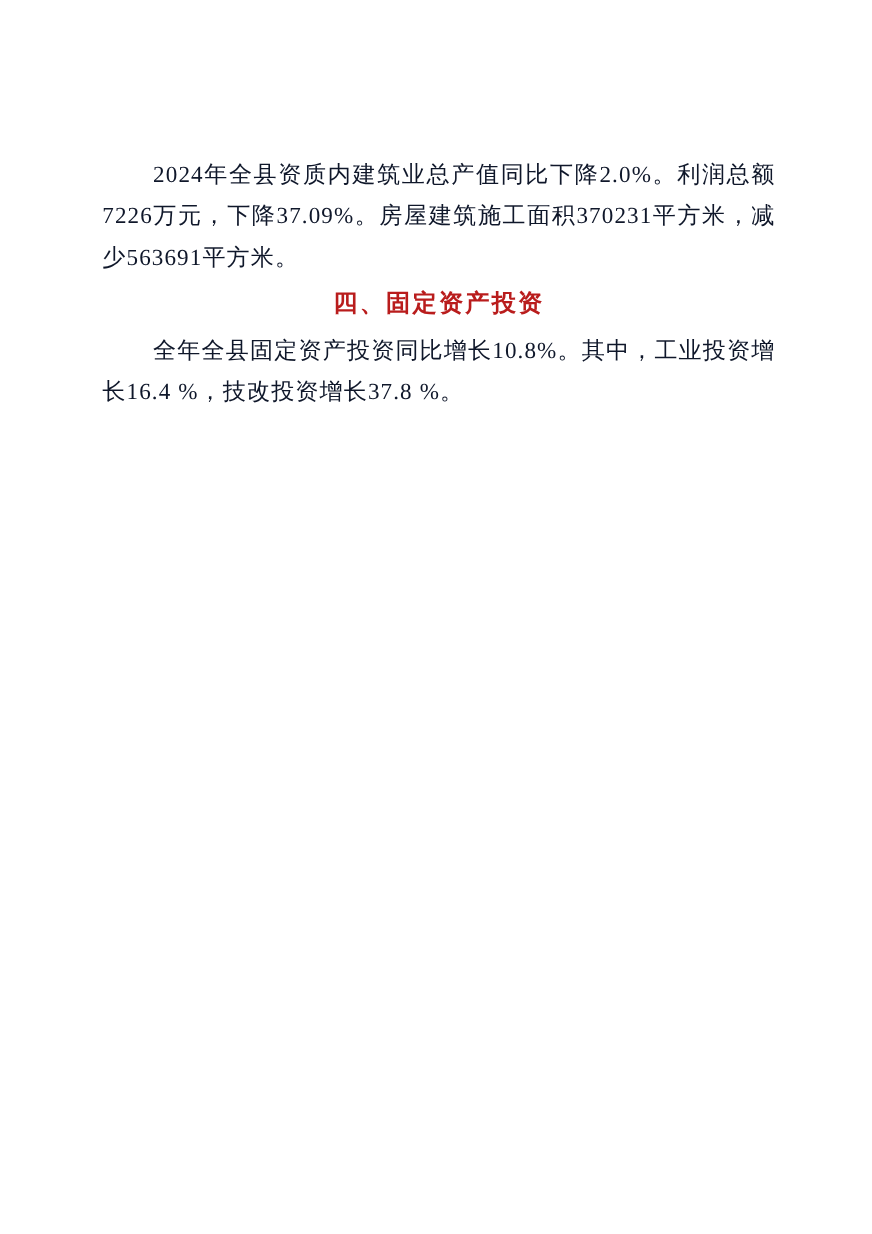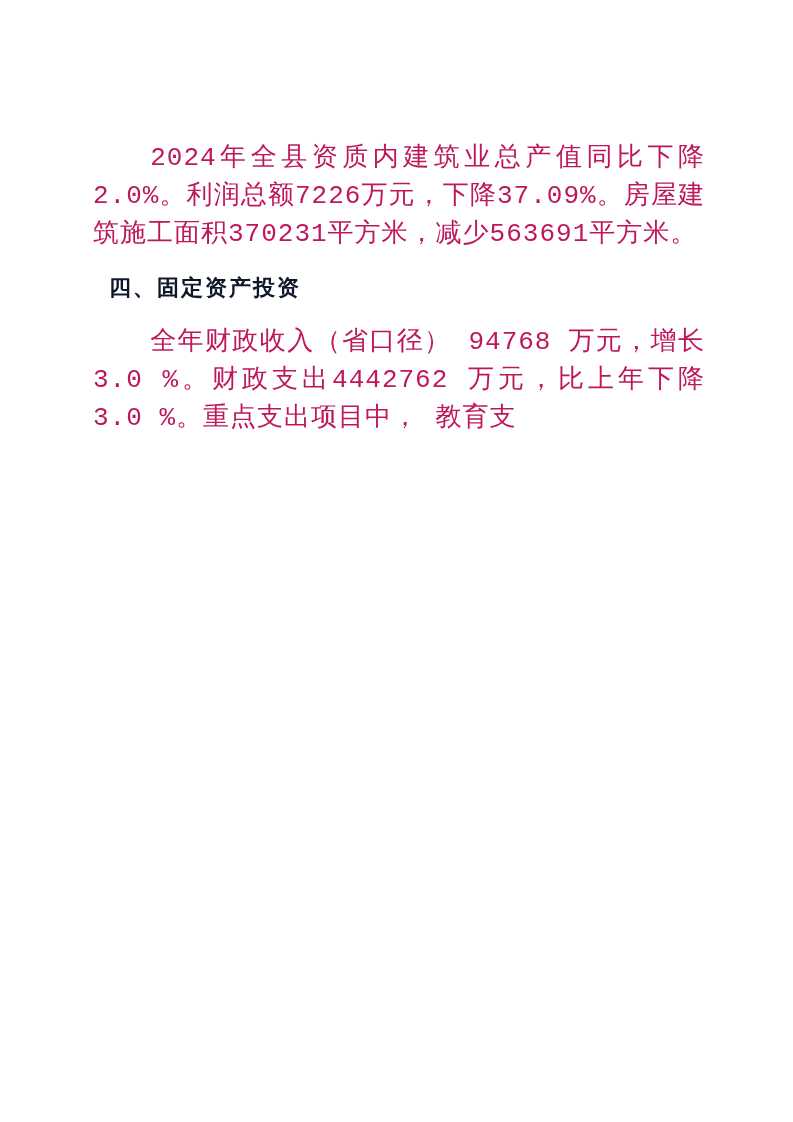--- a/index.html
+++ b/index.html
@@ -15,54 +15,55 @@
     overflow: hidden;
     box-sizing: border-box;
   }
   .content {
     box-sizing: border-box;
     padding: 139px 88px 0 93px; 
     width: 100%;
   }
   .body-para {
     margin: 0;
-    font-family: Liberation Mono, monospace;
-    font-size: 26px;
+    font-family: Liberation Serif, serif;
+    font-size: 21px;
     line-height: 38px;
-    color: #be185d;
+    color: #0f172a;
     text-align: justify;
     text-indent: 2.2em;
     letter-spacing: 1px;
   }
   .section-heading {
-    margin: 16px;
+    margin: 4px;
     font-family: "Liberation Sans", "DejaVu Sans", sans-serif;
     font-size: 22px;
     font-weight: bold;
     line-height: 38px;
-    color: #0f172a;
+    color: #b91c1c;
+    text-align: center;
     letter-spacing: 2px;
   }
   .section-heading.spaced {
     margin-top: 10px;
     margin-bottom: 6px;
   }
 </style>
 </head>
 <body>
 
 <div class="page">
   <main class="content">
 
     <p class="body-para">2024年全县资质内建筑业总产值同比下降2.0%。利润总额7226万元，下降37.09%。房屋建筑施工面积370231平方米，减少563691平方米。</p>
 
     <h2 class="section-heading">四、固定资产投资</h2>
 
+    <p class="body-para">全年全县固定资产投资同比增长10.8%。其中，工业投资增长16.4 %，技改投资增长37.8 %。</p>
 
 
 
 
 
 
-    <p class="body-para">全年财政收入（省口径） 94768 万元，增长3.0 %。财政支出4442762 万元，比上年下降3.0 %。重点支出项目中， 教育支</p>
 
   </main>
 </div>
 
 </body></html>

